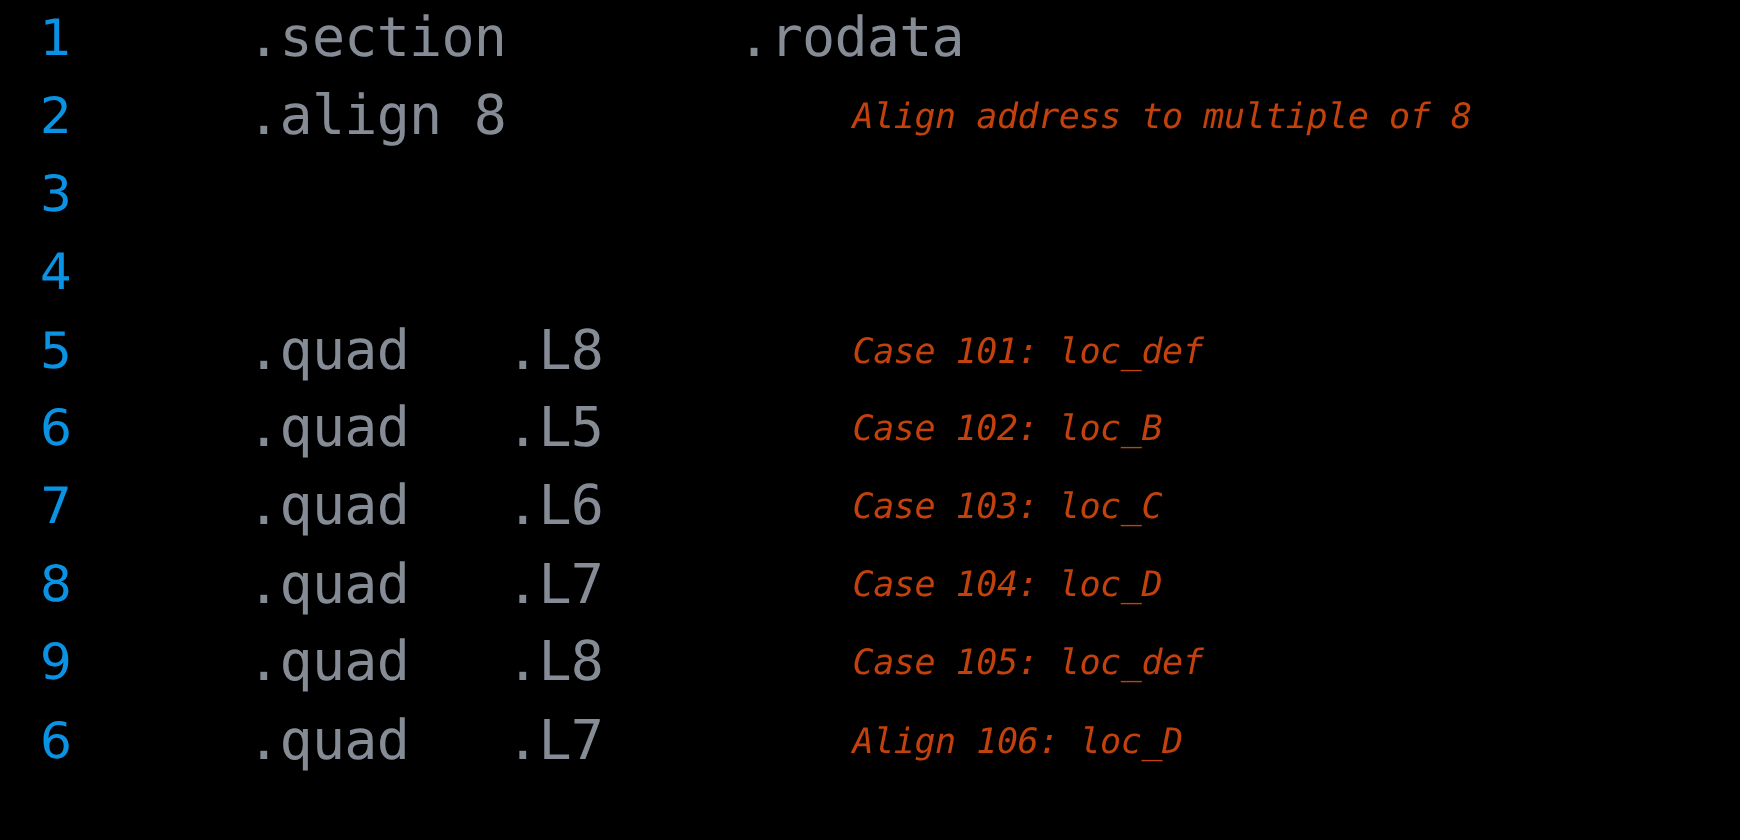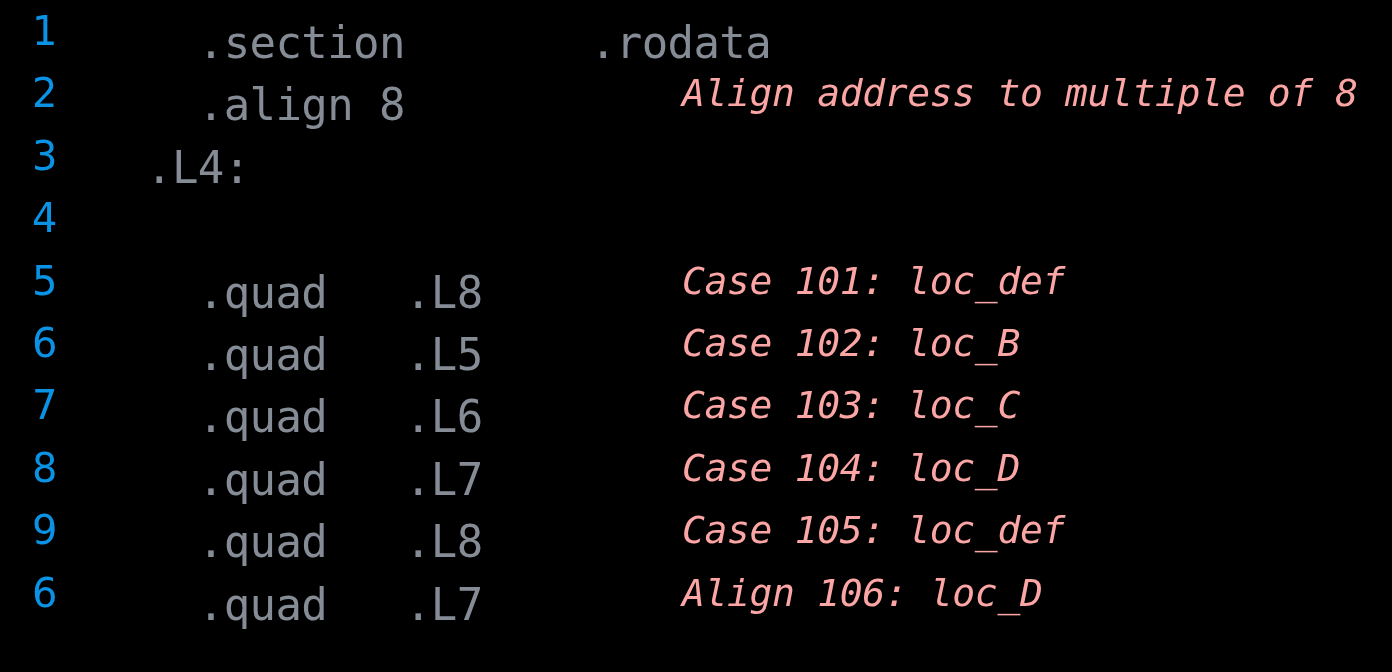--- a/index.html
+++ b/index.html
@@ -38,38 +38,38 @@
     font-size: 40px;
     line-height: 62.4px;
     color: #0a93e4;
     letter-spacing: 0.5px;
     -webkit-font-smoothing: antialiased;
   }
   
   .code-col {
     position: absolute;
     left: 146px;
-    top: 12px;
+    top: 0;
     font-family: "DejaVu Sans Mono", monospace;
     font-size: 44px;
     line-height: 62.4px;
     color: #868c96;
     white-space: pre;
     letter-spacing: -0.6px;
   }
   
   .comment-col {
     position: absolute;
     left: 682px;
     top: 0;
     font-family: "DejaVu Sans Mono", monospace;
     font-style: italic;
-    font-size: 38px;
+    font-size: 28px;
     line-height: 62.4px;
-    color: #fca5a5;
+    color: #c2410c;
     white-space: pre;
     letter-spacing: -0.35px;
   }
   .comment-col:empty { display: none; }
 </style>
 </head>
 <body>
 
 <div id="screen">
   <div class="code-listing">
@@ -81,21 +81,20 @@
     </div>
 
     <div class="code-line">
       <div class="gutter">2</div>
       <div class="code-col">  .align 8</div>
       <div class="comment-col">Align address to multiple of 8</div>
     </div>
 
     <div class="code-line">
       <div class="gutter">3</div>
-      <div class="code-col">.L4:</div>
 
     </div>
 
     <div class="code-line">
       <div class="gutter">4</div>
     </div>
 
     <div class="code-line">
       <div class="gutter">5</div>
       <div class="code-col">  .quad   .L8</div>

